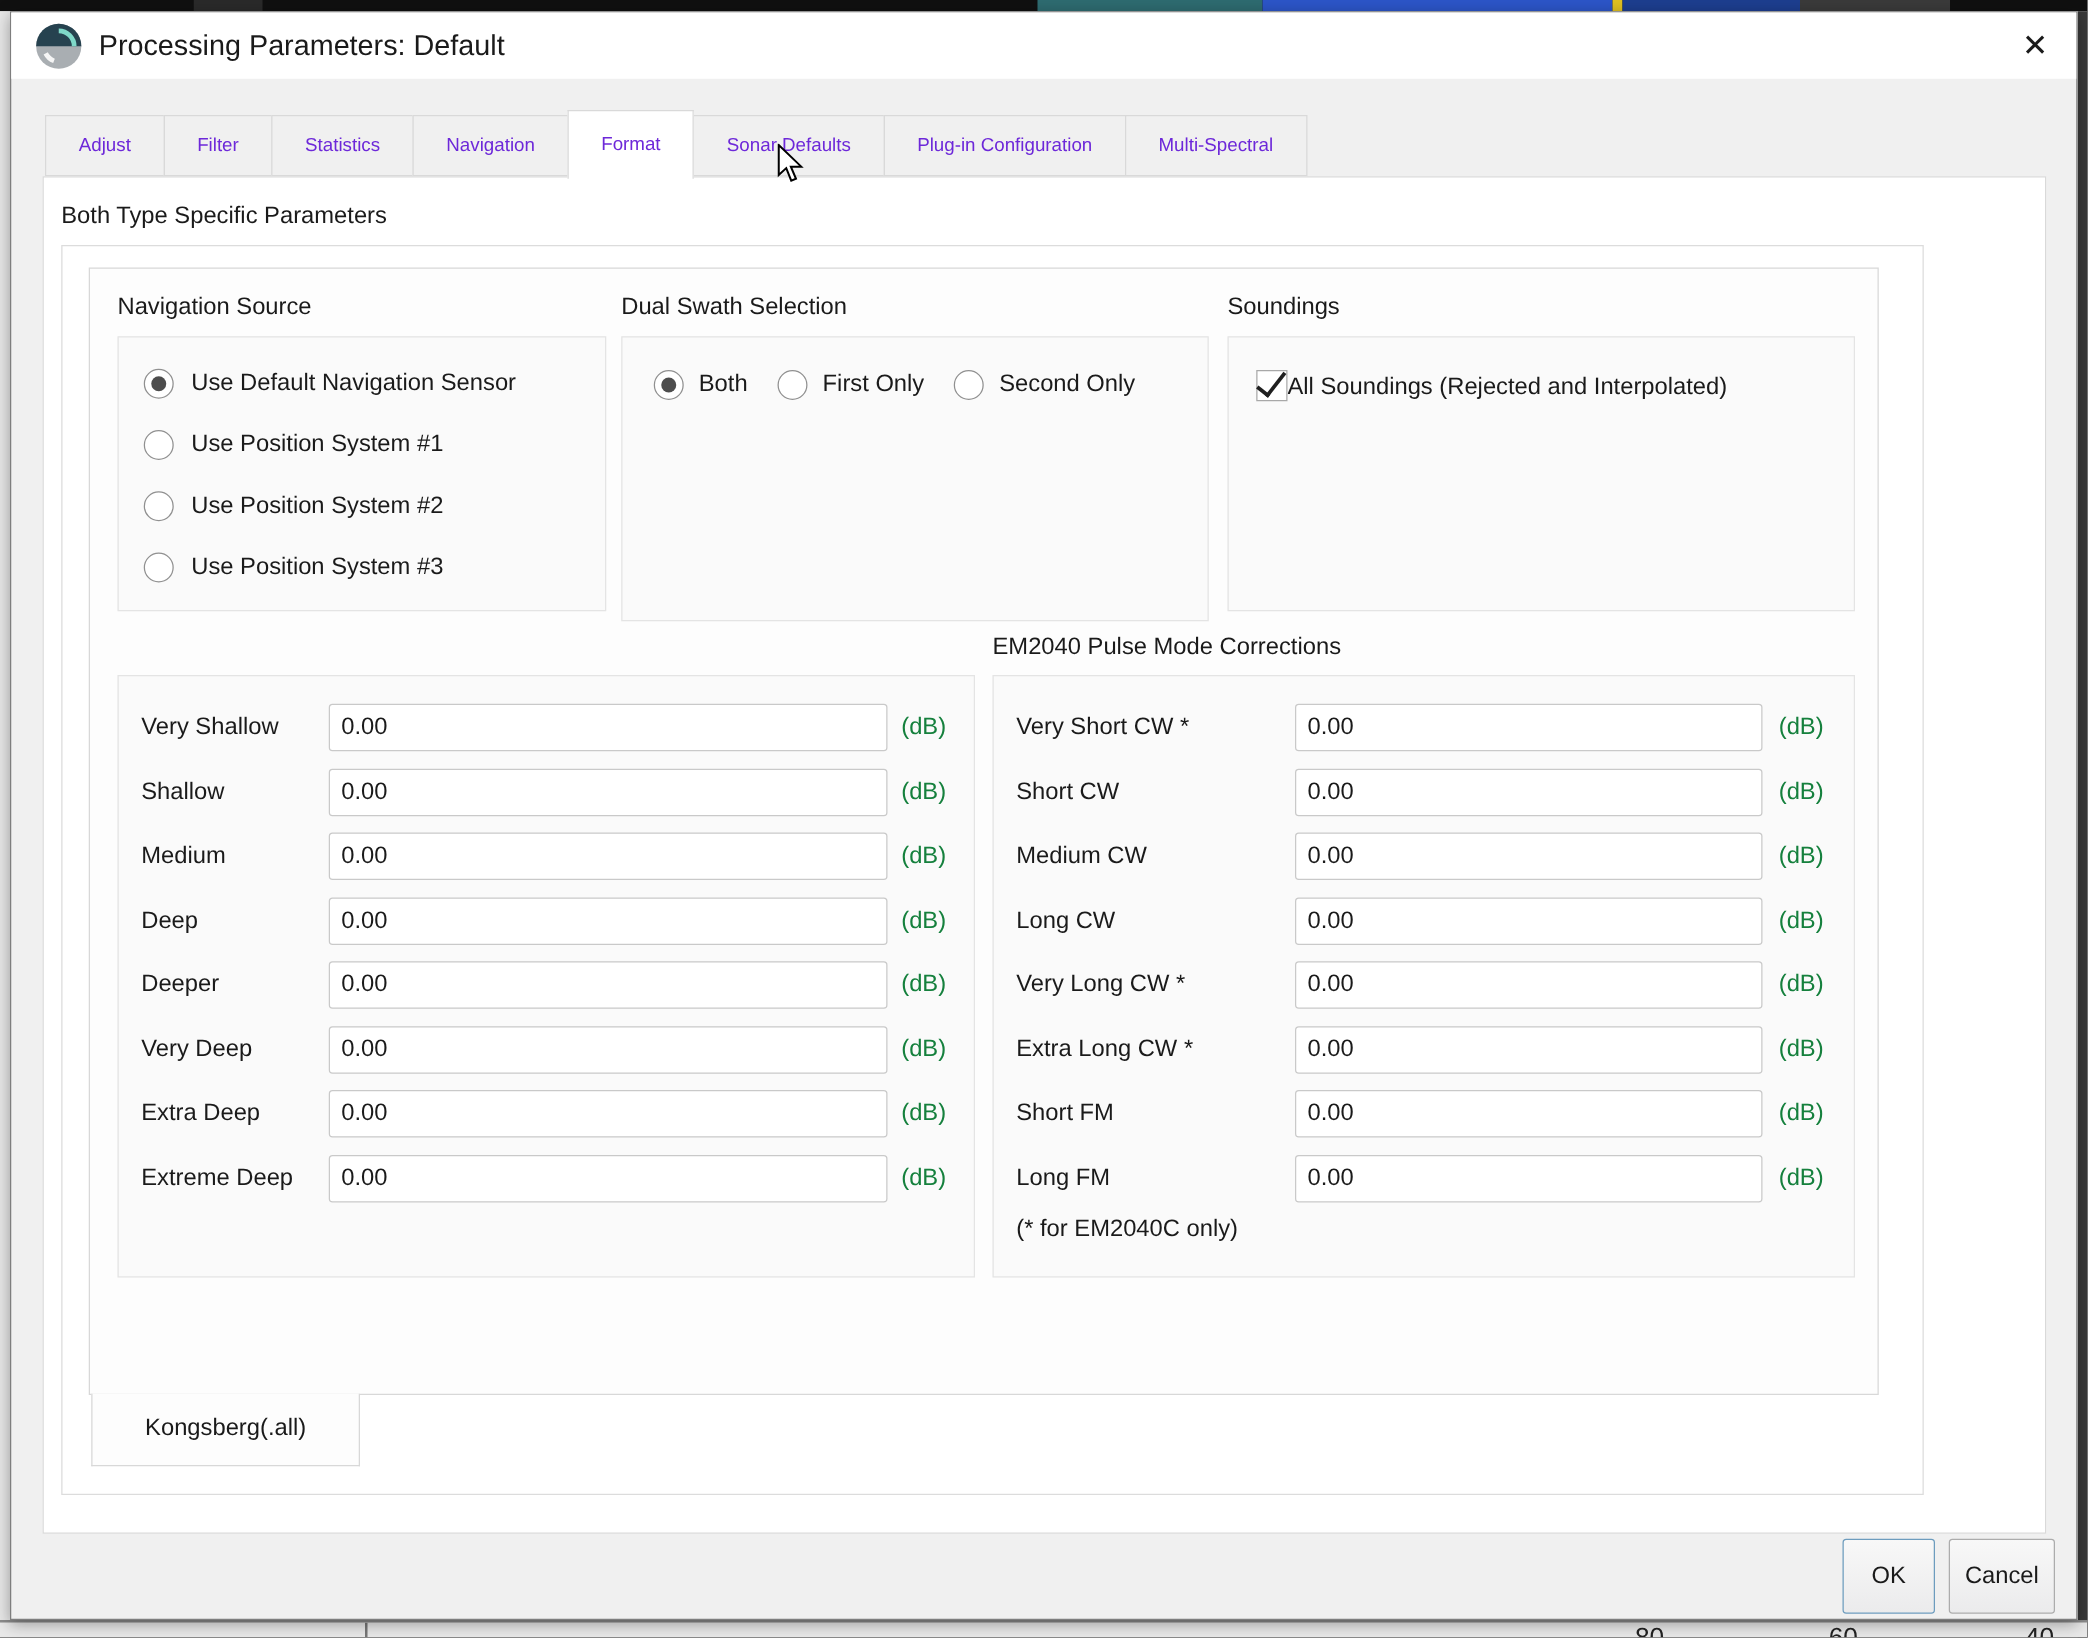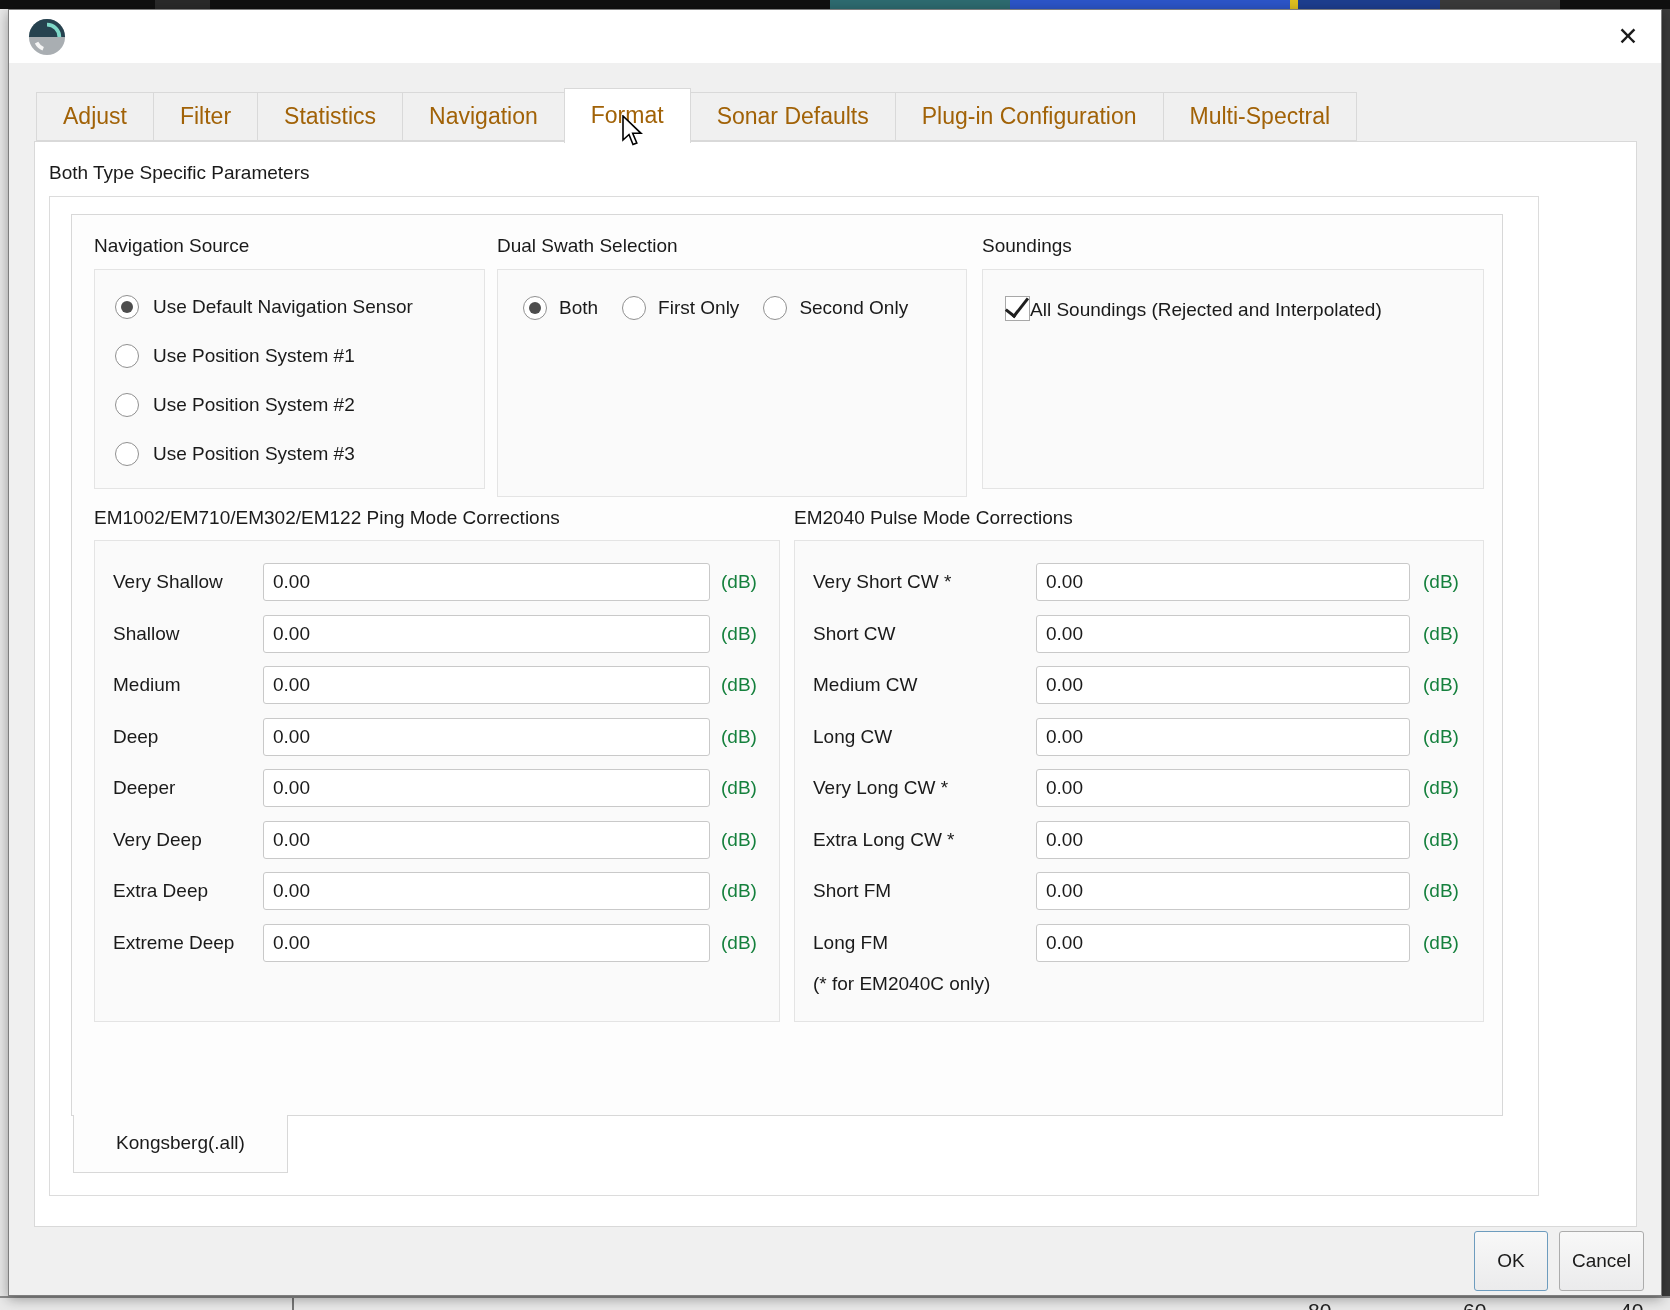--- a/index.html
+++ b/index.html
@@ -19,21 +19,21 @@
   .dialog{position:absolute;left:8px;top:9px;width:1654px;height:1287px;background:#f0f0f0;
           border:1px solid #7e7e7e;box-shadow:0 3px 12px rgba(0,0,0,.35);}
   .titlebar{position:absolute;left:0;top:0;right:0;height:53px;background:#ffffff;display:flex;align-items:center;padding-left:19px;}
   .app-icon{width:38px;height:38px;margin-right:13px;flex:none;}
   .win-title{font-size:23px;color:#1a1a1a;}
   .close-btn{position:absolute;right:4px;top:0;width:58px;height:53px;display:flex;align-items:center;justify-content:center;
              font-size:25px;color:#1a1a1a;font-weight:300;cursor:default;}
 
   
   .tabbar{position:absolute;left:27px;top:78px;height:53px;display:flex;align-items:flex-end;z-index:4;}
-  .tab{height:49px;line-height:47px;padding:0 26px;font-size:23px;color:#a16207;background:#f0f0f0;
+  .tab{height:49px;line-height:47px;padding:0 26px;font-size:15px;color:#6d28d9;background:#f0f0f0;
        border:1px solid #d9d9d9;margin-right:-1px;white-space:nowrap;}
   .tab.selected{height:55px;line-height:53px;background:#ffffff;border-bottom:none;margin-bottom:-2px;z-index:5;position:relative;}
 
   
   .page{position:absolute;left:25px;top:131px;width:1603px;height:1086px;background:#ffffff;border:1px solid #d9d9d9;z-index:1;}
   .group-label{position:absolute;left:40px;top:152px;font-size:19px;color:#1a1a1a;z-index:2;}
   .group-box{position:absolute;left:40px;top:186px;width:1490px;height:1000px;border:1px solid #dcdcdc;z-index:2;}
   .pane{position:absolute;left:62px;top:204px;width:1432px;height:902px;border:1px solid #d8d8d8;background:#fdfdfd;z-index:2;}
 
   .sec-title{position:absolute;font-size:19px;color:#1a1a1a;white-space:nowrap;}
@@ -99,20 +99,21 @@
 
   <div class="dialog">
 
     <div class="titlebar">
       <svg class="app-icon" viewBox="0 0 40 40">
         <circle cx="20" cy="20" r="19" fill="#a9aeb2"></circle>
         <path d="M1,20 A19,19 0 0 1 39,20 L1,20 Z" fill="#26424f"></path>
         <path d="M20,7 A13,13 0 0 1 33,20" fill="none" stroke="#7fd8c8" stroke-width="4"></path>
         <path d="M9,26 A13,13 0 0 0 16,32.3" fill="none" stroke="#f5f5f5" stroke-width="4"></path>
       </svg>
+      <span class="win-title">Processing Parameters: Default</span>
       <div class="close-btn">✕</div>
     </div>
 
     <div class="tabbar">
       <div class="tab">Adjust</div>
       <div class="tab">Filter</div>
       <div class="tab">Statistics</div>
       <div class="tab">Navigation</div>
       <div class="tab selected">Format</div>
       <div class="tab">Sonar Defaults</div>
@@ -166,21 +167,20 @@
       </div>
 
       <div class="sec-title" style="left:910px;top:20px;">Soundings</div>
       <div class="panel" style="left:910px;top:54px;width:502px;height:220px;">
         <div class="chkrow">
           <span class="checkbox checked"></span>
           <span style="font-size:19px;color:#1a1a1a;">All Soundings (Rejected and Interpolated)</span>
         </div>
       </div>
 
-      <div class="sec-title" style="left:22px;top:292px;">EM1002/EM710/EM302/EM122 Ping Mode Corrections</div>
       <div class="panel p-ping" style="left:22px;top:325px;width:686px;height:482px;">
         <div class="frow" style="top:22px;">
             <span class="flabel">Very Shallow</span>
             <input class="fval" type="text" value="0.00" style="">
             <span class="funit">(dB)</span>
           </div>
         <div class="frow" style="top:74px;">
             <span class="flabel">Shallow</span>
             <input class="fval" type="text" value="0.00" style="">
             <span class="funit">(dB)</span>

